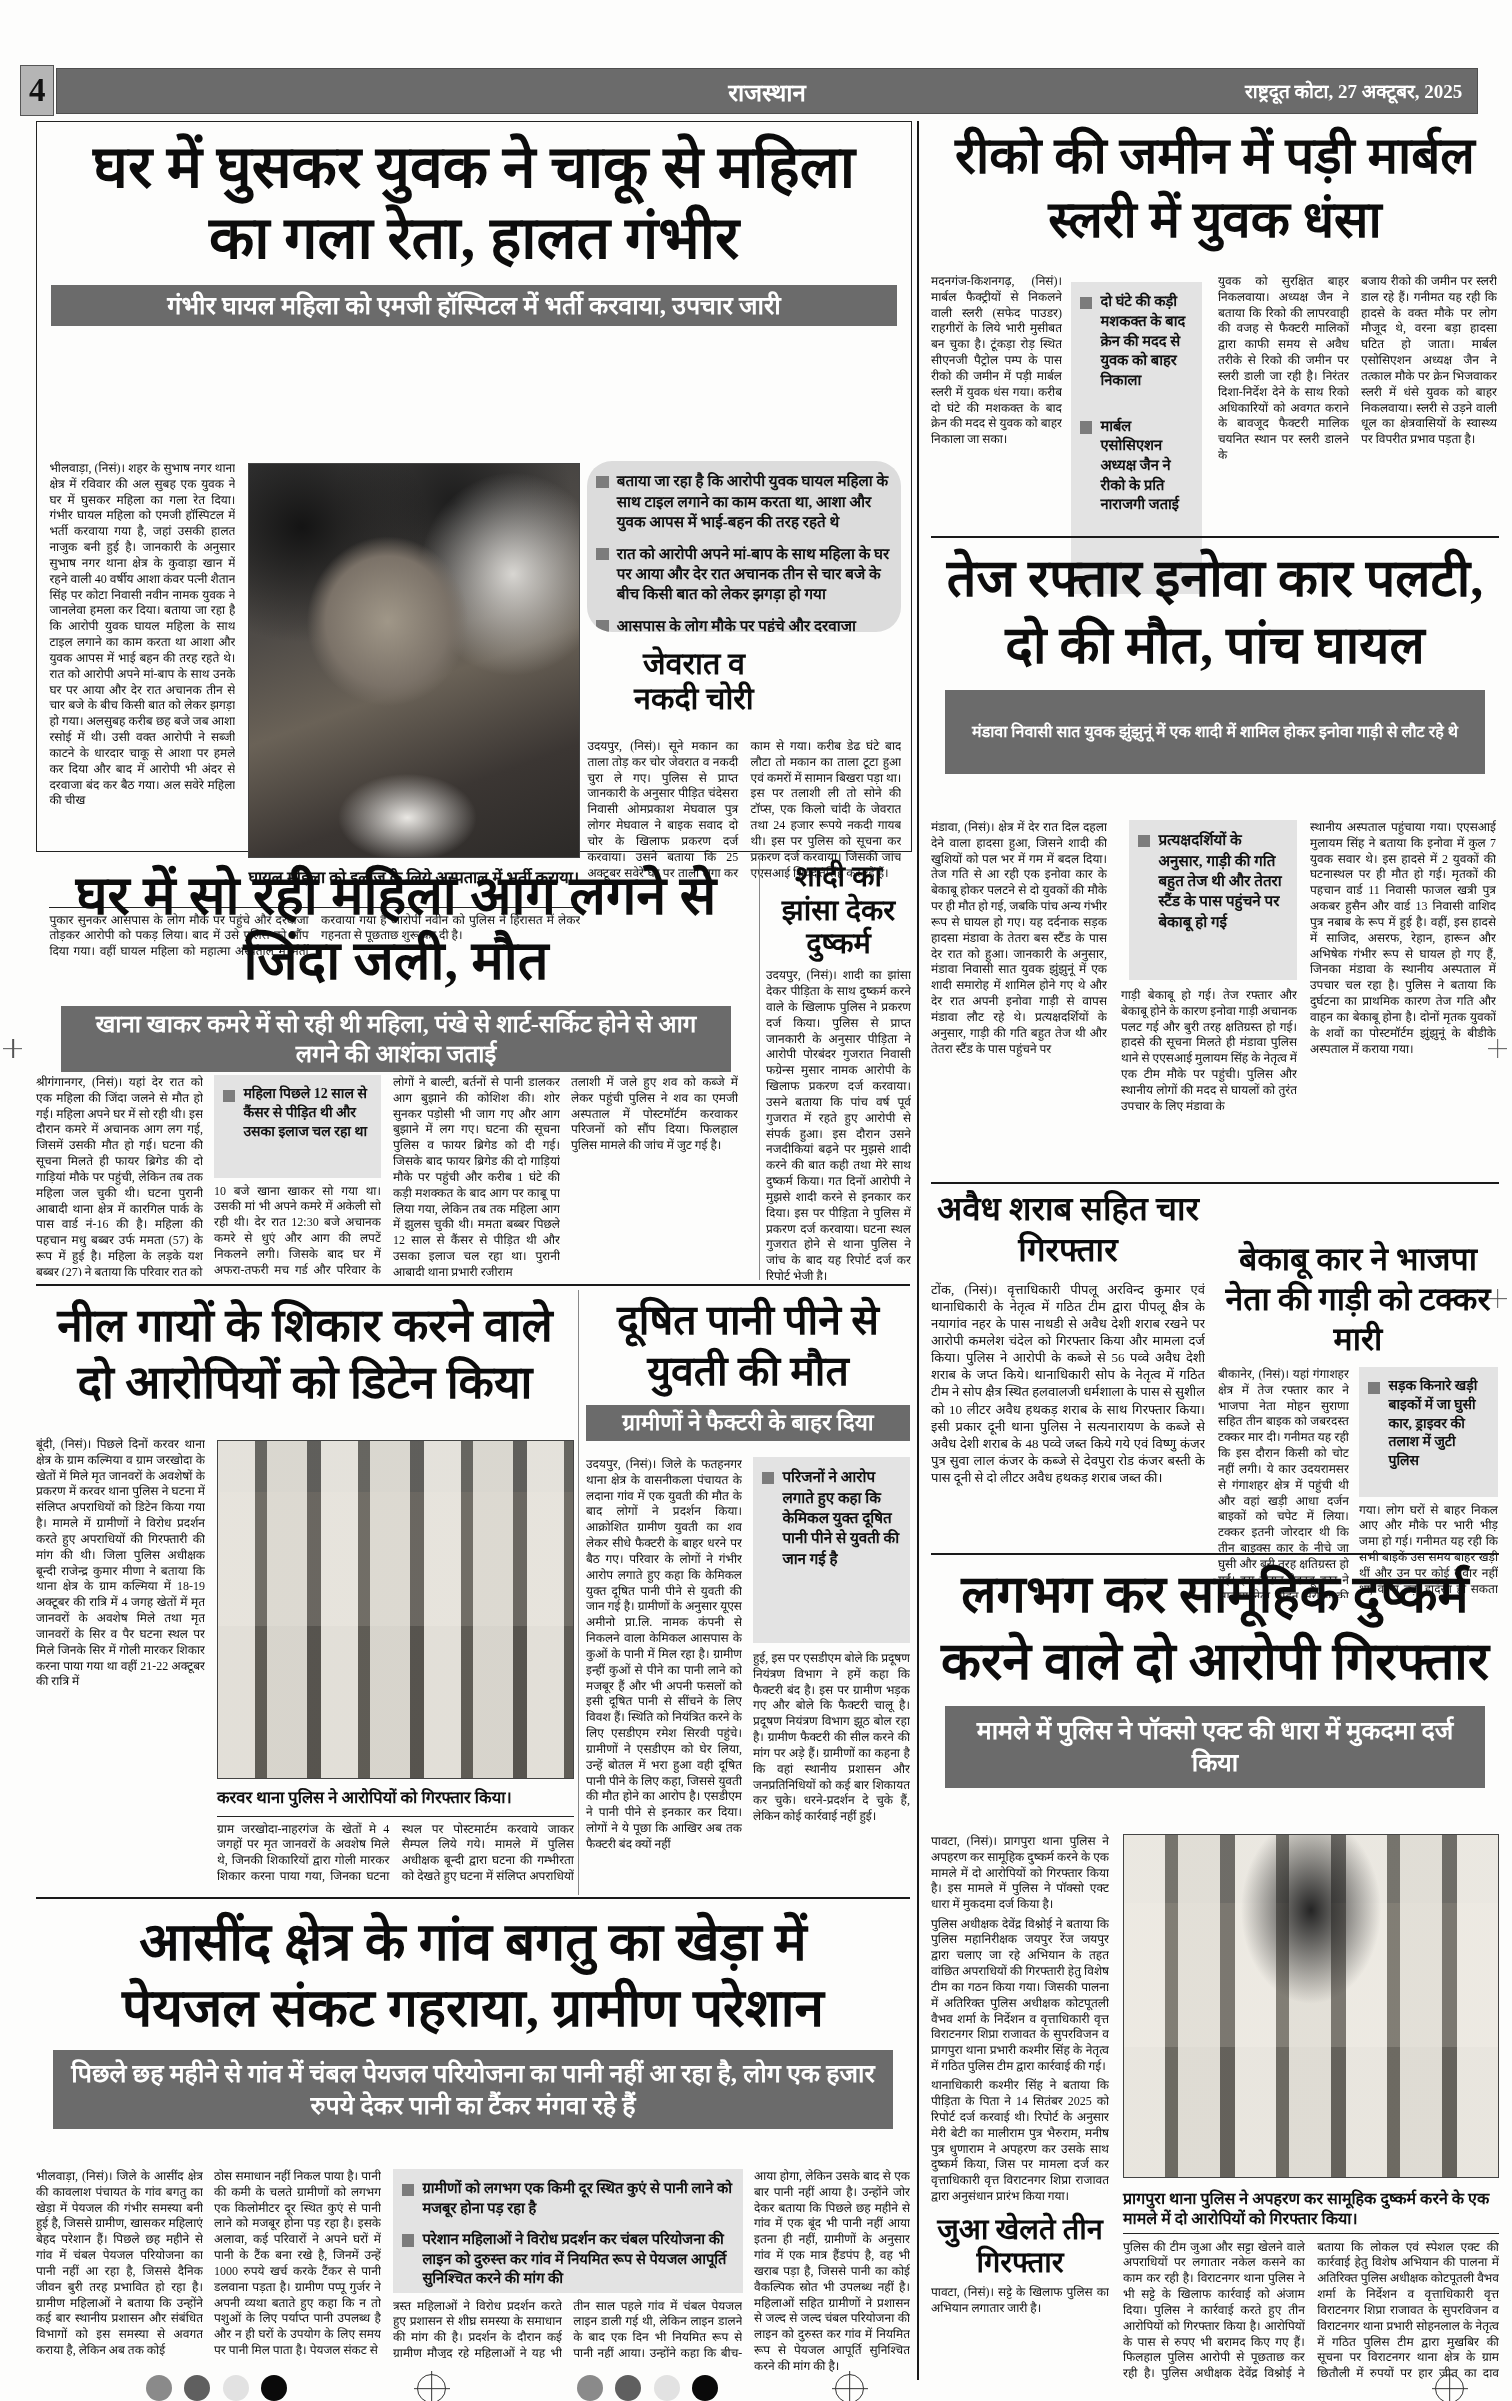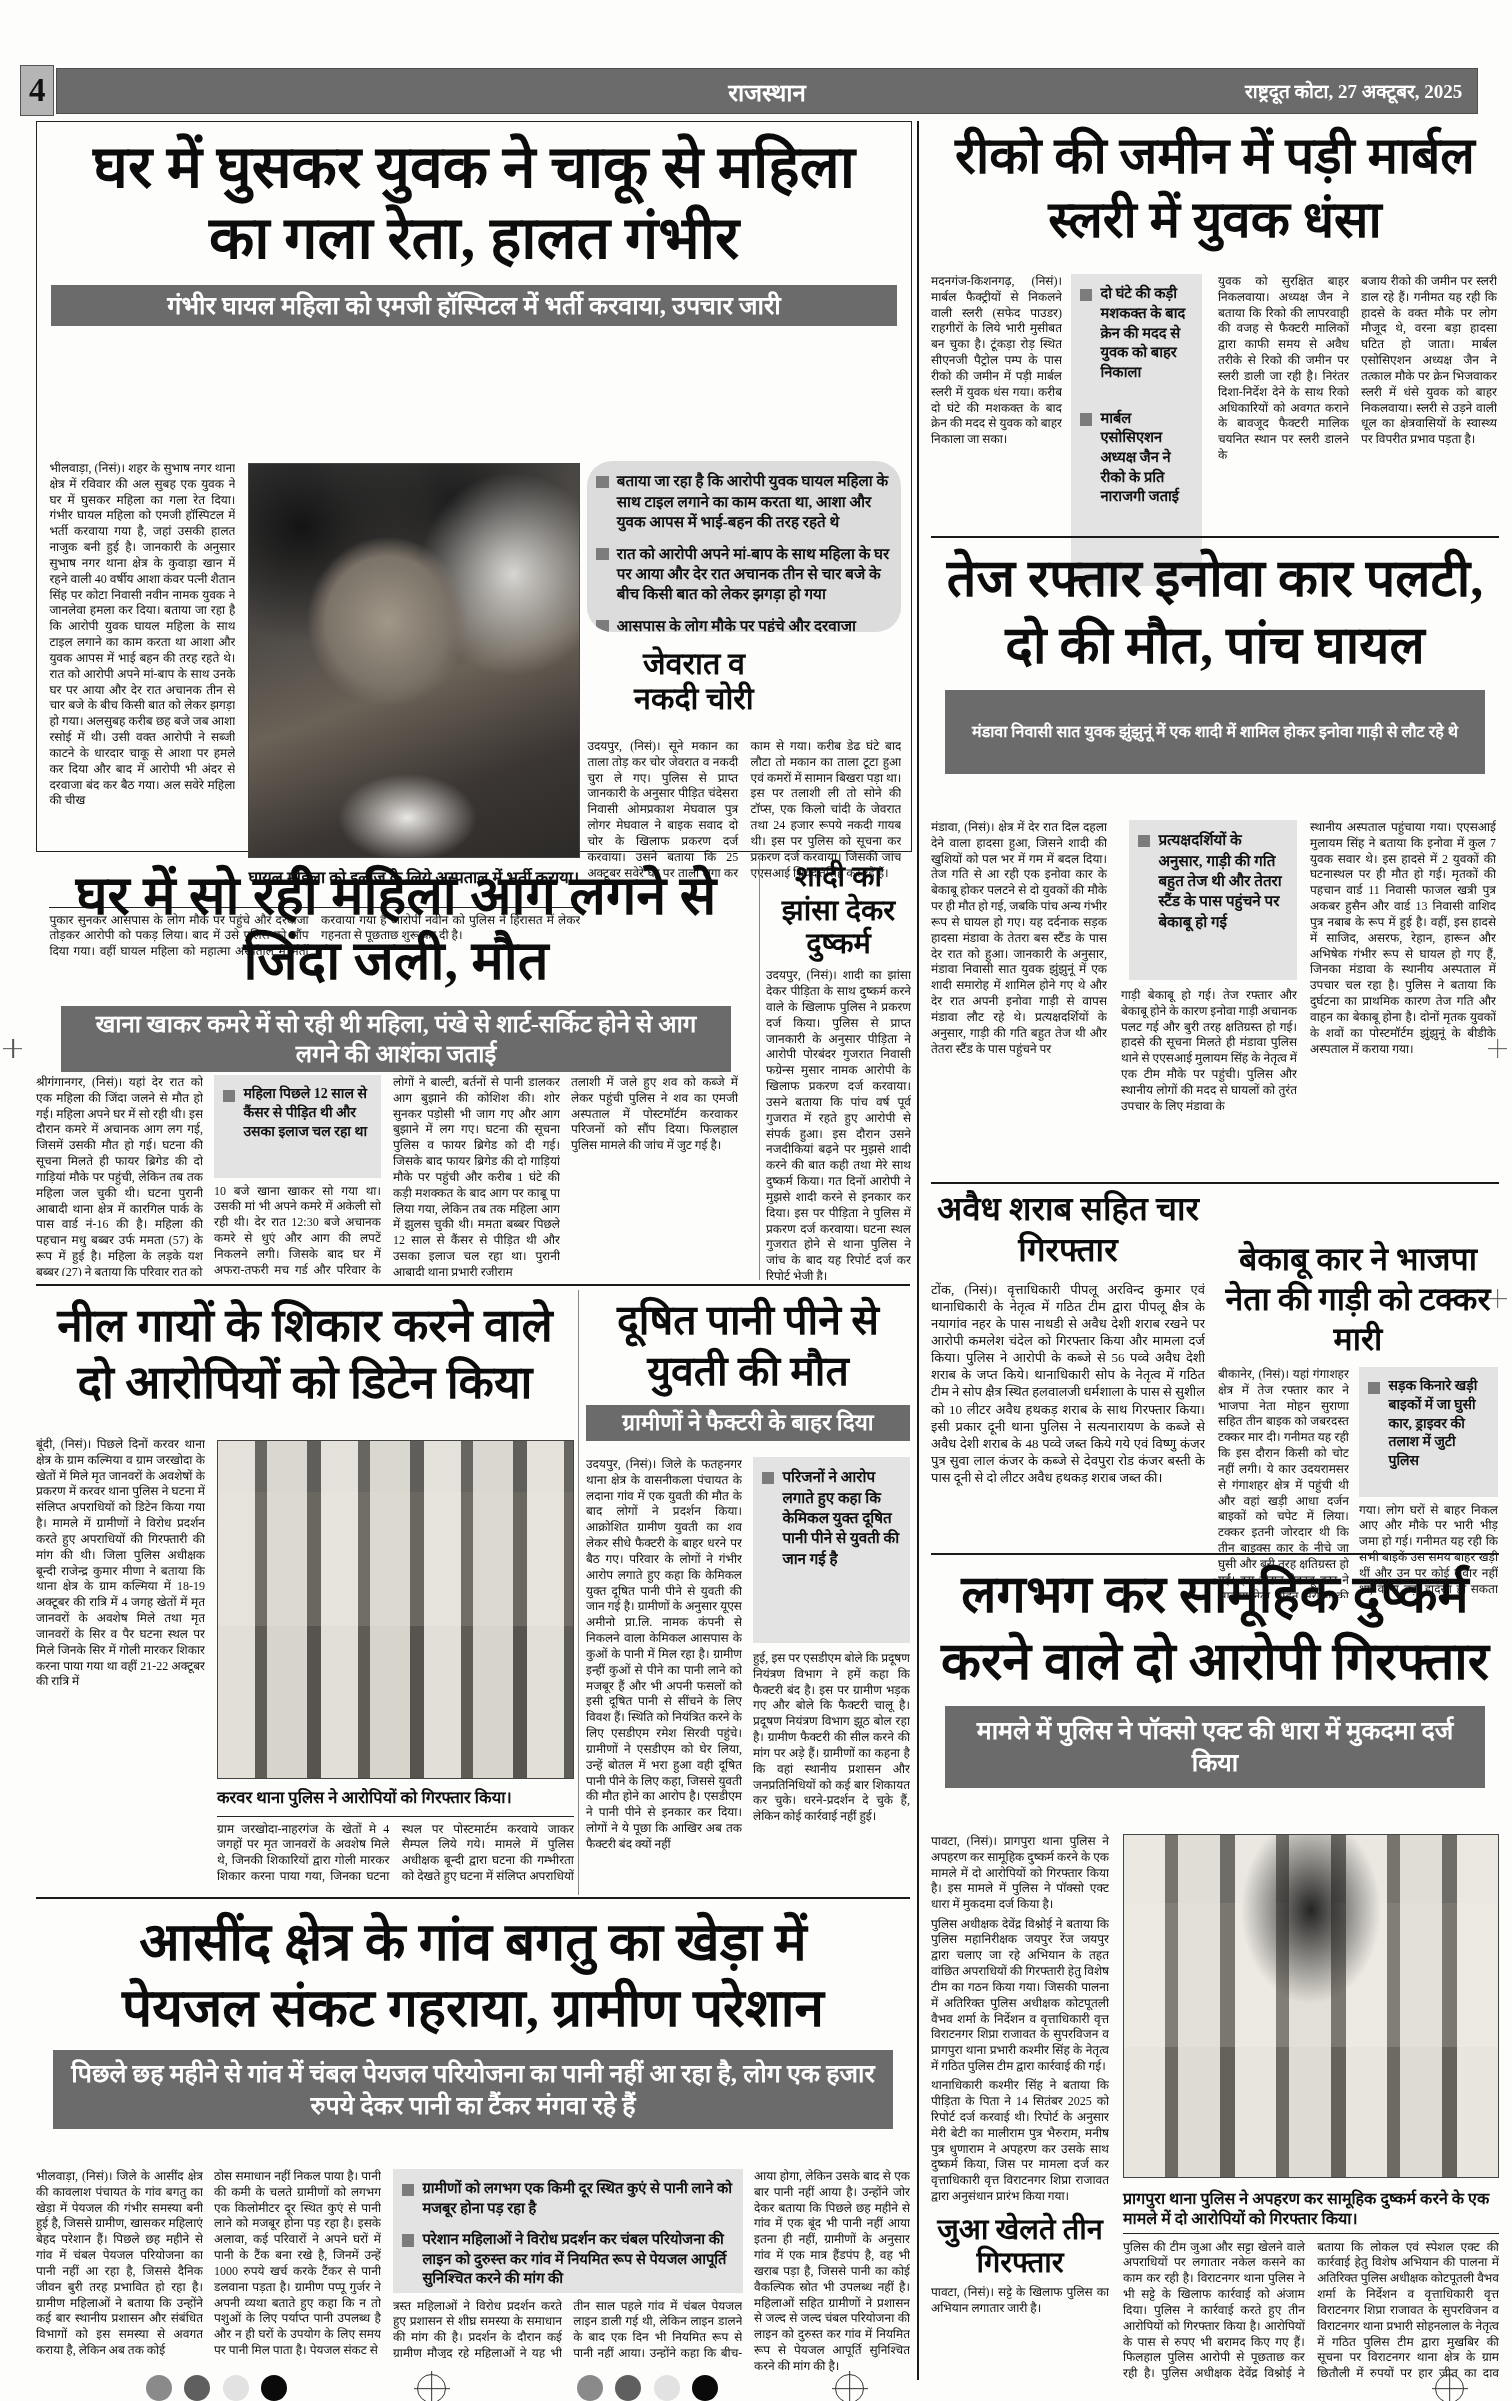--- a/index.html
+++ b/index.html
@@ -180,21 +180,21 @@
         </div>
       </div>
       <div class="abs body-txt" style="left:718px;top:0;width:156px;height:206px;">आया होगा, लेकिन उसके बाद से एक बार पानी नहीं आया है। उन्होंने जोर देकर बताया कि पिछले छह महीने से गांव में एक बूंद भी पानी नहीं आया इतना ही नहीं, ग्रामीणों के अनुसार गांव में एक मात्र हैंडपंप है, वह भी खराब पड़ा है, जिससे पानी का कोई वैकल्पिक स्रोत भी उपलब्ध नहीं है। महिलाओं सहित ग्रामीणों ने प्रशासन से जल्द से जल्द चंबल परियोजना की लाइन को दुरुस्त कर गांव में नियमित रूप से पेयजल आपूर्ति सुनिश्चित करने की मांग की है।</div>
     </div>
   </div>
 
   <div class="abs" style="left:931px;top:123px;width:568px;height:408px;">
     <div class="headline" style="font-size:51px;line-height:1.25;margin-top:2.3px;">रीको की जमीन में पड़ी मार्बल स्लरी में युवक धंसा</div>
     <div class="abs" style="left:0;top:151px;width:568px;height:254px;">
       <div class="abs body-txt" style="left:0;top:0;width:131px;height:252px;">मदनगंज-किशनगढ़, (निसं)। मार्बल फैक्ट्रीयों से निकलने वाली स्लरी (सफेद पाउडर) राहगीरों के लिये भारी मुसीबत बन चुका है। टूंकड़ा रोड़ स्थित सीएनजी पैट्रोल पम्प के पास रीको की जमीन में पड़ी मार्बल स्लरी में युवक धंस गया। करीब दो घंटे की मशकक्त के बाद क्रेन की मदद से युवक को बाहर निकाला जा सका।</div>
-      <div class="abs bullet-box" style="left:140px;top:0;width:131px;height:312px;">
+      <div class="abs bullet-box" style="left:140px;top:8px;width:131px;height:312px;">
         <div class="bullet-item" style="font-size:14.7px;margin-bottom:26px;">
           <span class="bullet-sq"></span>
           <span>दो घंटे की कड़ी मशकक्त के बाद क्रेन की मदद से युवक को बाहर निकाला</span>
         </div>
         <div class="bullet-item" style="font-size:14.7px;">
           <span class="bullet-sq"></span>
           <span>मार्बल एसोसिएशन अध्यक्ष जैन ने रीको के प्रति नाराजगी जताई</span>
         </div>
       </div>
       <div class="abs body-txt" style="left:287px;top:0;width:131px;height:252px;">युवक को सुरक्षित बाहर निकलवाया। अध्यक्ष जैन ने बताया कि रिको की लापरवाही की वजह से फैक्टरी मालिकों द्वारा काफी समय से अवैध तरीके से रिको की जमीन पर स्लरी डाली जा रही है। निरंतर दिशा-निर्देश देने के साथ रिको अधिकारियों को अवगत कराने के बावजूद फैक्टरी मालिक चयनित स्थान पर स्लरी डालने के</div>

